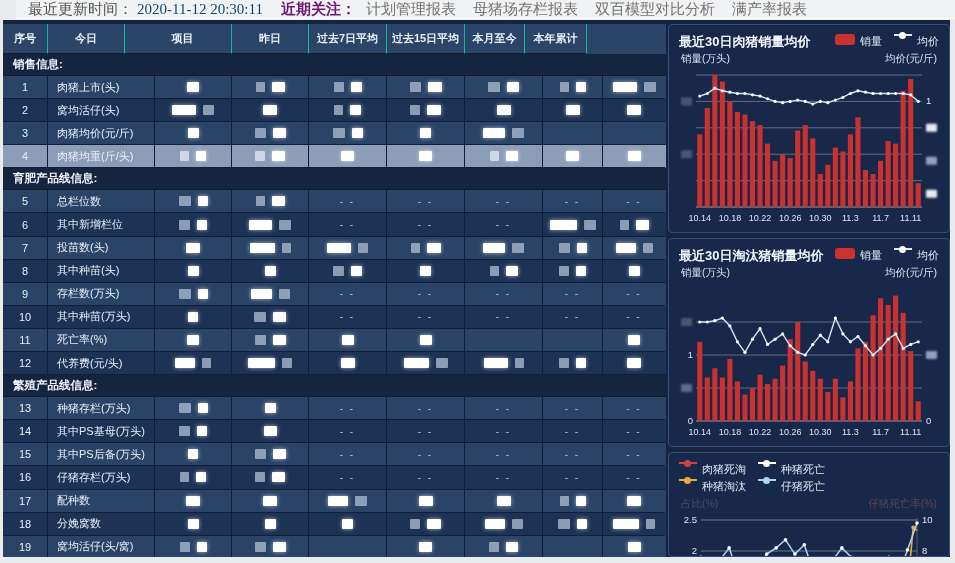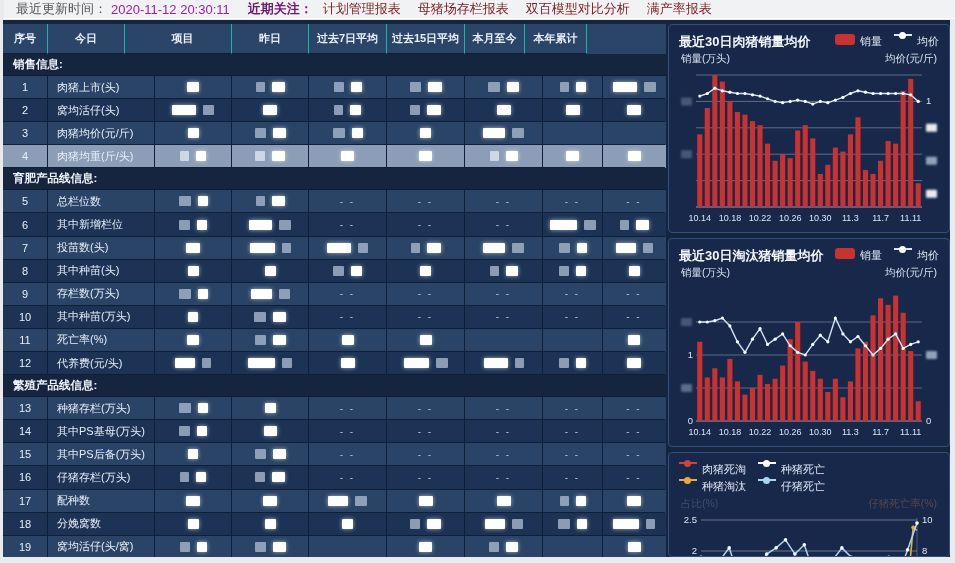--- a/index.html
+++ b/index.html
@@ -1,26 +1,26 @@
 <!DOCTYPE html>
 <html><head>
 <meta charset="utf-8">
 <style>
   html,body{margin:0;padding:0;}
   body{font-family:"Liberation Sans","DejaVu Sans",sans-serif;background:#cfd3d9;}
   .page{position:relative;width:955px;height:563px;background:#e9ebee;overflow:hidden;}
 
   
-  .topbar{position:absolute;left:4px;top:0;right:0;height:19px;background:#f1f2f4;
-    display:flex;align-items:center;font-size:13px;color:#444;padding-left:12px;box-sizing:border-box;
+  .topbar{position:absolute;left:16px;top:0;right:0;height:19px;background:#f1f2f4;
+    display:flex;align-items:center;font-size:15px;color:#444;padding-left:12px;box-sizing:border-box;
     border-bottom:1px solid #fafbfc;}
   .tb-label{color:#555;margin-right:4px;}
-  .tb-time{color:#a21caf;margin-right:18px;}
+  .tb-time{color:#0c4a6e;margin-right:18px;font-family:Liberation Serif, serif;}
   .tb-focus{color:#701a75;font-weight:bold;margin-right:10px;}
-  .tb-link{color:#7f1d1d;text-decoration:none;margin-right:17px;cursor:pointer;}
+  .tb-link{color:#737373;text-decoration:none;margin-right:17px;cursor:pointer;}
 
   
   .main{position:absolute;left:3px;top:20px;right:5px;bottom:6px;background:#16253f;overflow:hidden;}
 
   
   .datatable{position:absolute;left:0;top:4px;width:663px;bottom:0;display:flex;flex-direction:column;
     font-size:11px;color:#e8eef7;overflow:hidden;}
   .t-row{display:flex;flex:none;}
   .t-head{height:30px;background:#2b4569;font-weight:bold;}
   .t-sec{height:21px;background:#16253f;display:flex;align-items:center;padding-left:10px;

